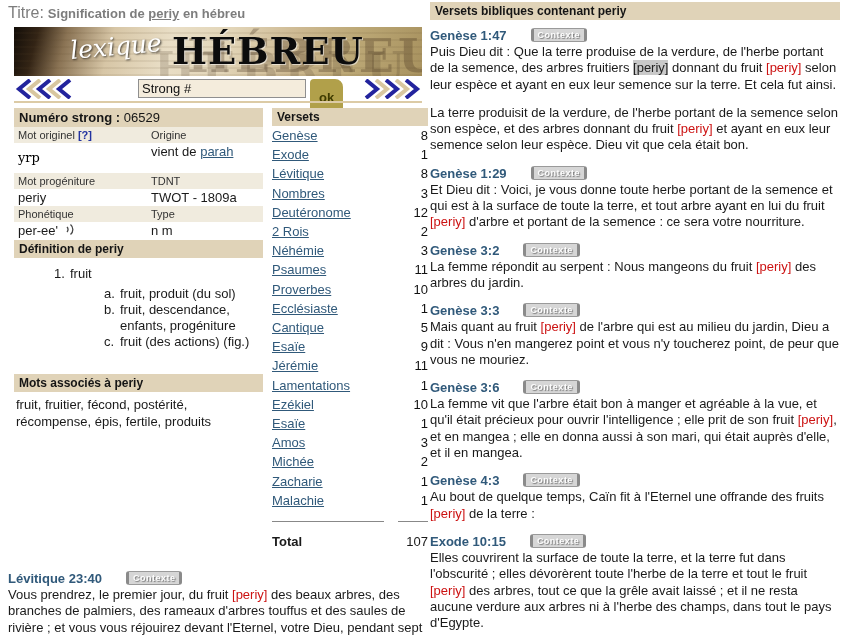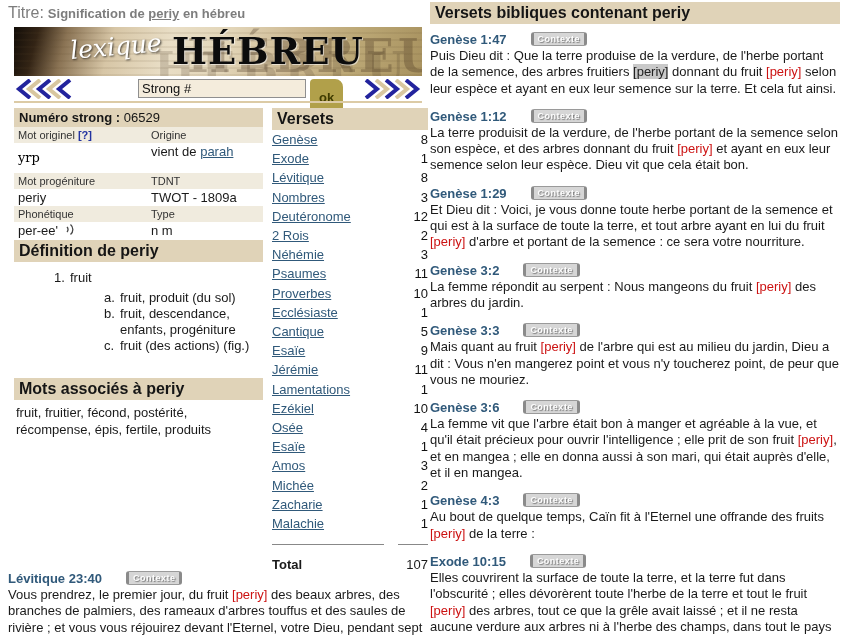--- a/index.html
+++ b/index.html
@@ -31,21 +31,21 @@
   .chev.left{left:0;}
   .chev.right{right:0;}
   .strong-input{position:absolute;left:124px;top:0;width:160px;height:15px;background:#f4ecdc;
           border:1px solid #8f8f8f;font-family:"Liberation Sans",sans-serif;font-size:13px;color:#111;padding:1px 3px;}
   .ok-btn{position:absolute;left:296px;top:0;height:37px;background:#b1a04a;color:#3f3b00;font-weight:bold;
           font-size:13px;border:none;border-radius:4px 8px 8px 4px;padding:0 9px;cursor:pointer;
           font-family:"Liberation Sans",sans-serif;line-height:17px;}
   .tan-rule{position:absolute;left:14px;top:101px;width:408px;border-top:2px solid #dccba6;}
 
   
-  .bar{background:#e0d3b8;font-weight:bold;font-size:16px;color:#151515;padding:2px 5px;}
+  .bar{background:#e0d3b8;font-weight:bold;font-size:12px;color:#151515;padding:2px 5px;}
 
   
   .left-col{position:absolute;left:14px;top:108px;width:249px;}
   .strong-bar{font-size:13px;}
   .strong-num{font-weight:normal;}
   .lex-row{display:grid;grid-template-columns:133px 116px;}
   .label-row{background:#f0ebde;font-size:11px;color:#333;}
   .label-row .cell{padding:2px 4px;}
   .value-row .cell{padding:1px 4px;font-size:13px;}
   .hebrew{font-family:"DejaVu Serif",serif;font-size:26px;line-height:28px;color:#000;}
@@ -254,24 +254,20 @@
         </div>
         <div class="book-row">
           <span class="book-link">Lamentations</span>
           <span class="book-count">1</span>
         </div>
         <div class="book-row">
           <span class="book-link">Ezékiel</span>
           <span class="book-count">10</span>
         </div>
         <div class="book-row">
-          <span class="book-link">Osée</span>
-          <span class="book-count">4</span>
-        </div>
-        <div class="book-row">
           <span class="book-link">Esaïe</span>
           <span class="book-count">1</span>
         </div>
         <div class="book-row">
           <span class="book-link">Amos</span>
           <span class="book-count">3</span>
         </div>
         <div class="book-row">
           <span class="book-link">Michée</span>
           <span class="book-count">2</span>
@@ -296,21 +292,20 @@
   </div>
 
   <div class="right-col">
     <div class="bar">Versets bibliques contenant periy</div>
     <div id="verses">
         <div class="verse-block">
           <div class="verse-head"><span class="verse-ref">Genèse 1:47</span><span class="ctx-badge">Contexte</span></div>
           <div class="verse-text">Puis Dieu dit : Que la terre produise de la verdure, de l'herbe portant de la semence, des arbres fruitiers <span class="periy-hl">[periy]</span> donnant du fruit <span class="periy-red">[periy]</span> selon leur espèce et ayant en eux leur semence sur la terre. Et cela fut ainsi.</div>
         </div>
         <div class="verse-block">
-          <div class="verse-head"><span class="verse-ref">Genèse 1:12</span><span class="ctx-badge">Contexte</span></div>
           <div class="verse-text">La terre produisit de la verdure, de l'herbe portant de la semence selon son espèce, et des arbres donnant du fruit <span class="periy-red">[periy]</span> et ayant en eux leur semence selon leur espèce. Dieu vit que cela était bon.</div>
         </div>
         <div class="verse-block">
           <div class="verse-head"><span class="verse-ref">Genèse 1:29</span><span class="ctx-badge">Contexte</span></div>
           <div class="verse-text">Et Dieu dit : Voici, je vous donne toute herbe portant de la semence et qui est à la surface de toute la terre, et tout arbre ayant en lui du fruit <span class="periy-red">[periy]</span> d'arbre et portant de la semence : ce sera votre nourriture.</div>
         </div>
         <div class="verse-block">
           <div class="verse-head"><span class="verse-ref">Genèse 3:2</span><span class="ctx-badge">Contexte</span></div>
           <div class="verse-text">La femme répondit au serpent : Nous mangeons du fruit <span class="periy-red">[periy]</span> des arbres du jardin.</div>
         </div>

